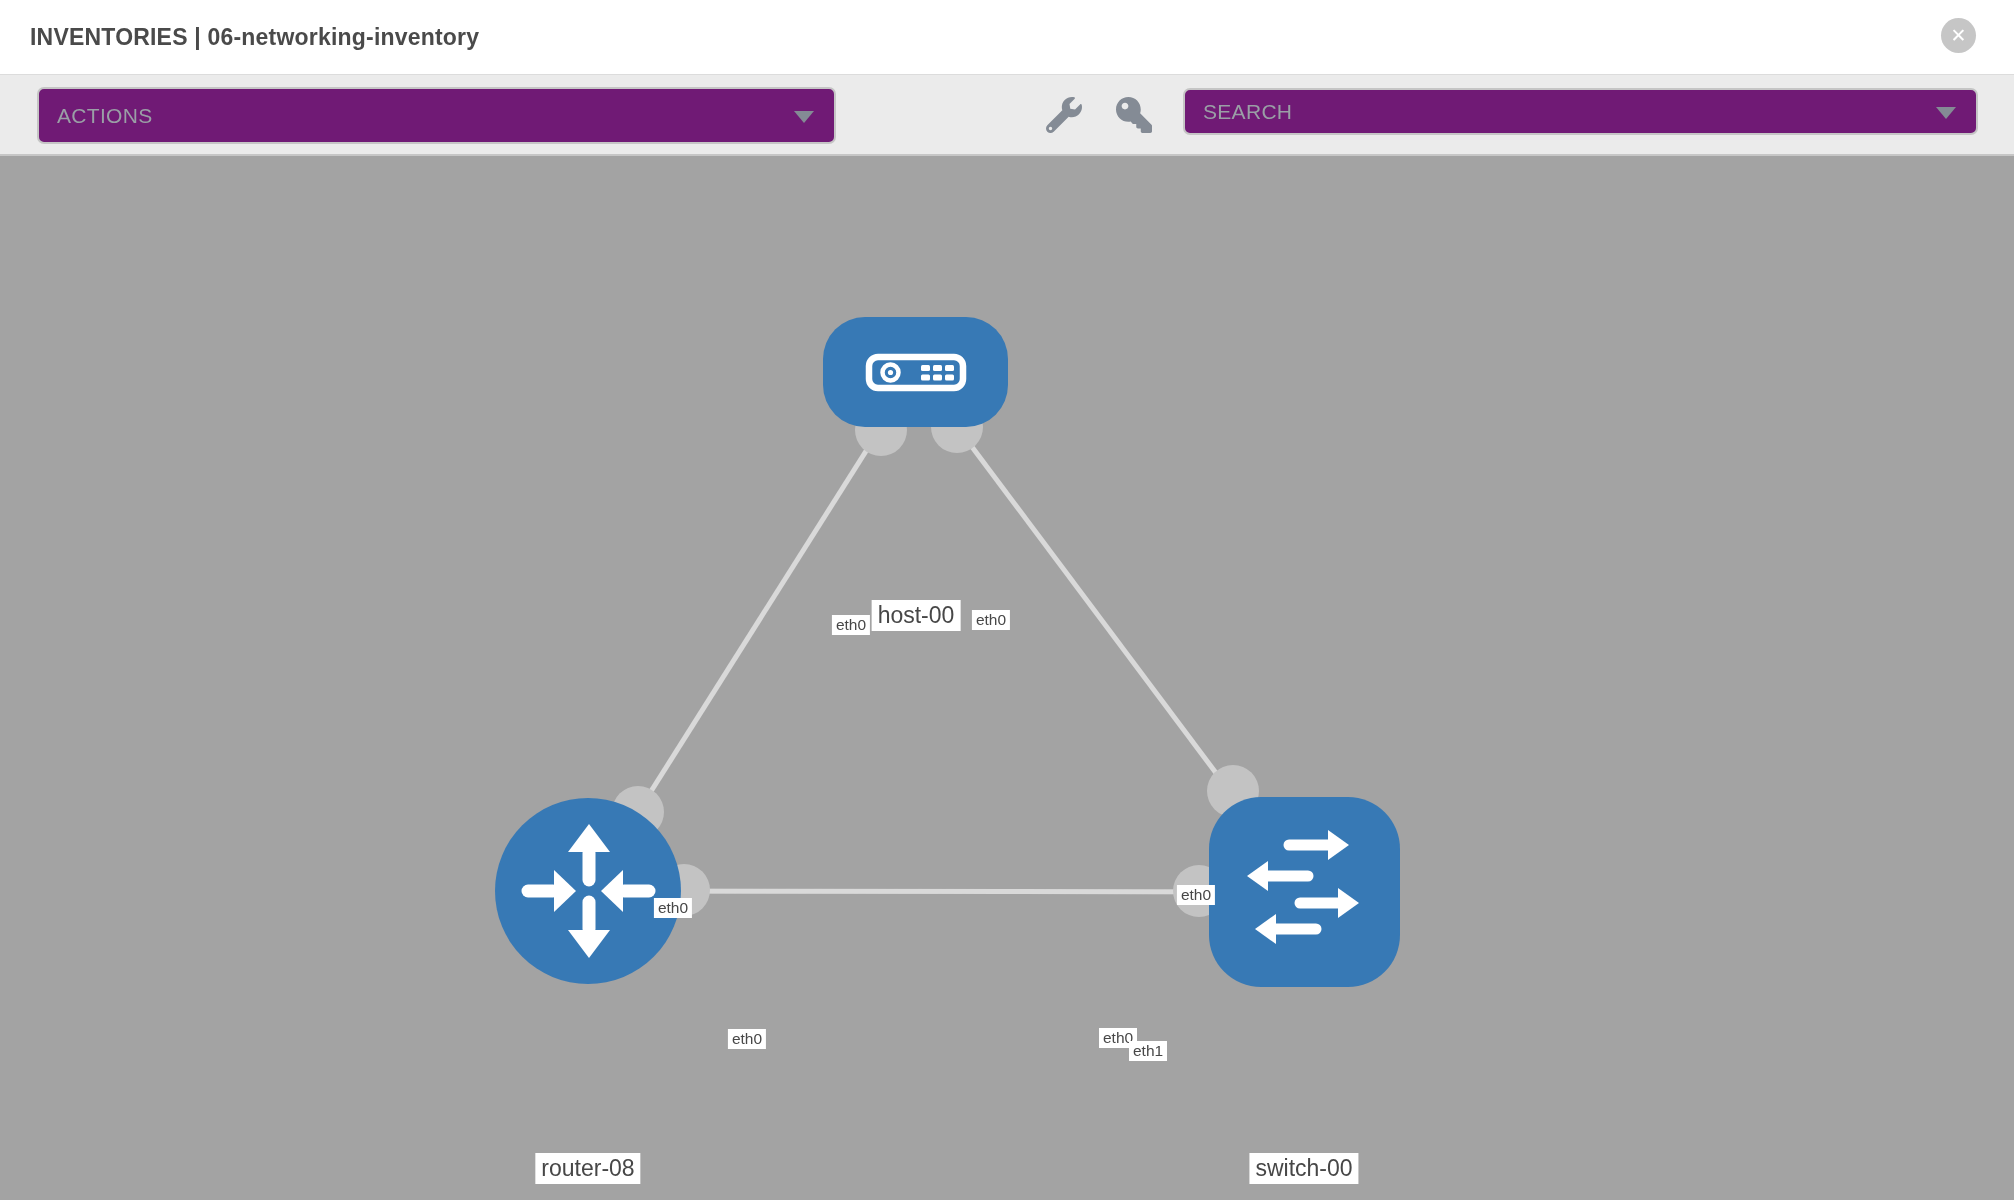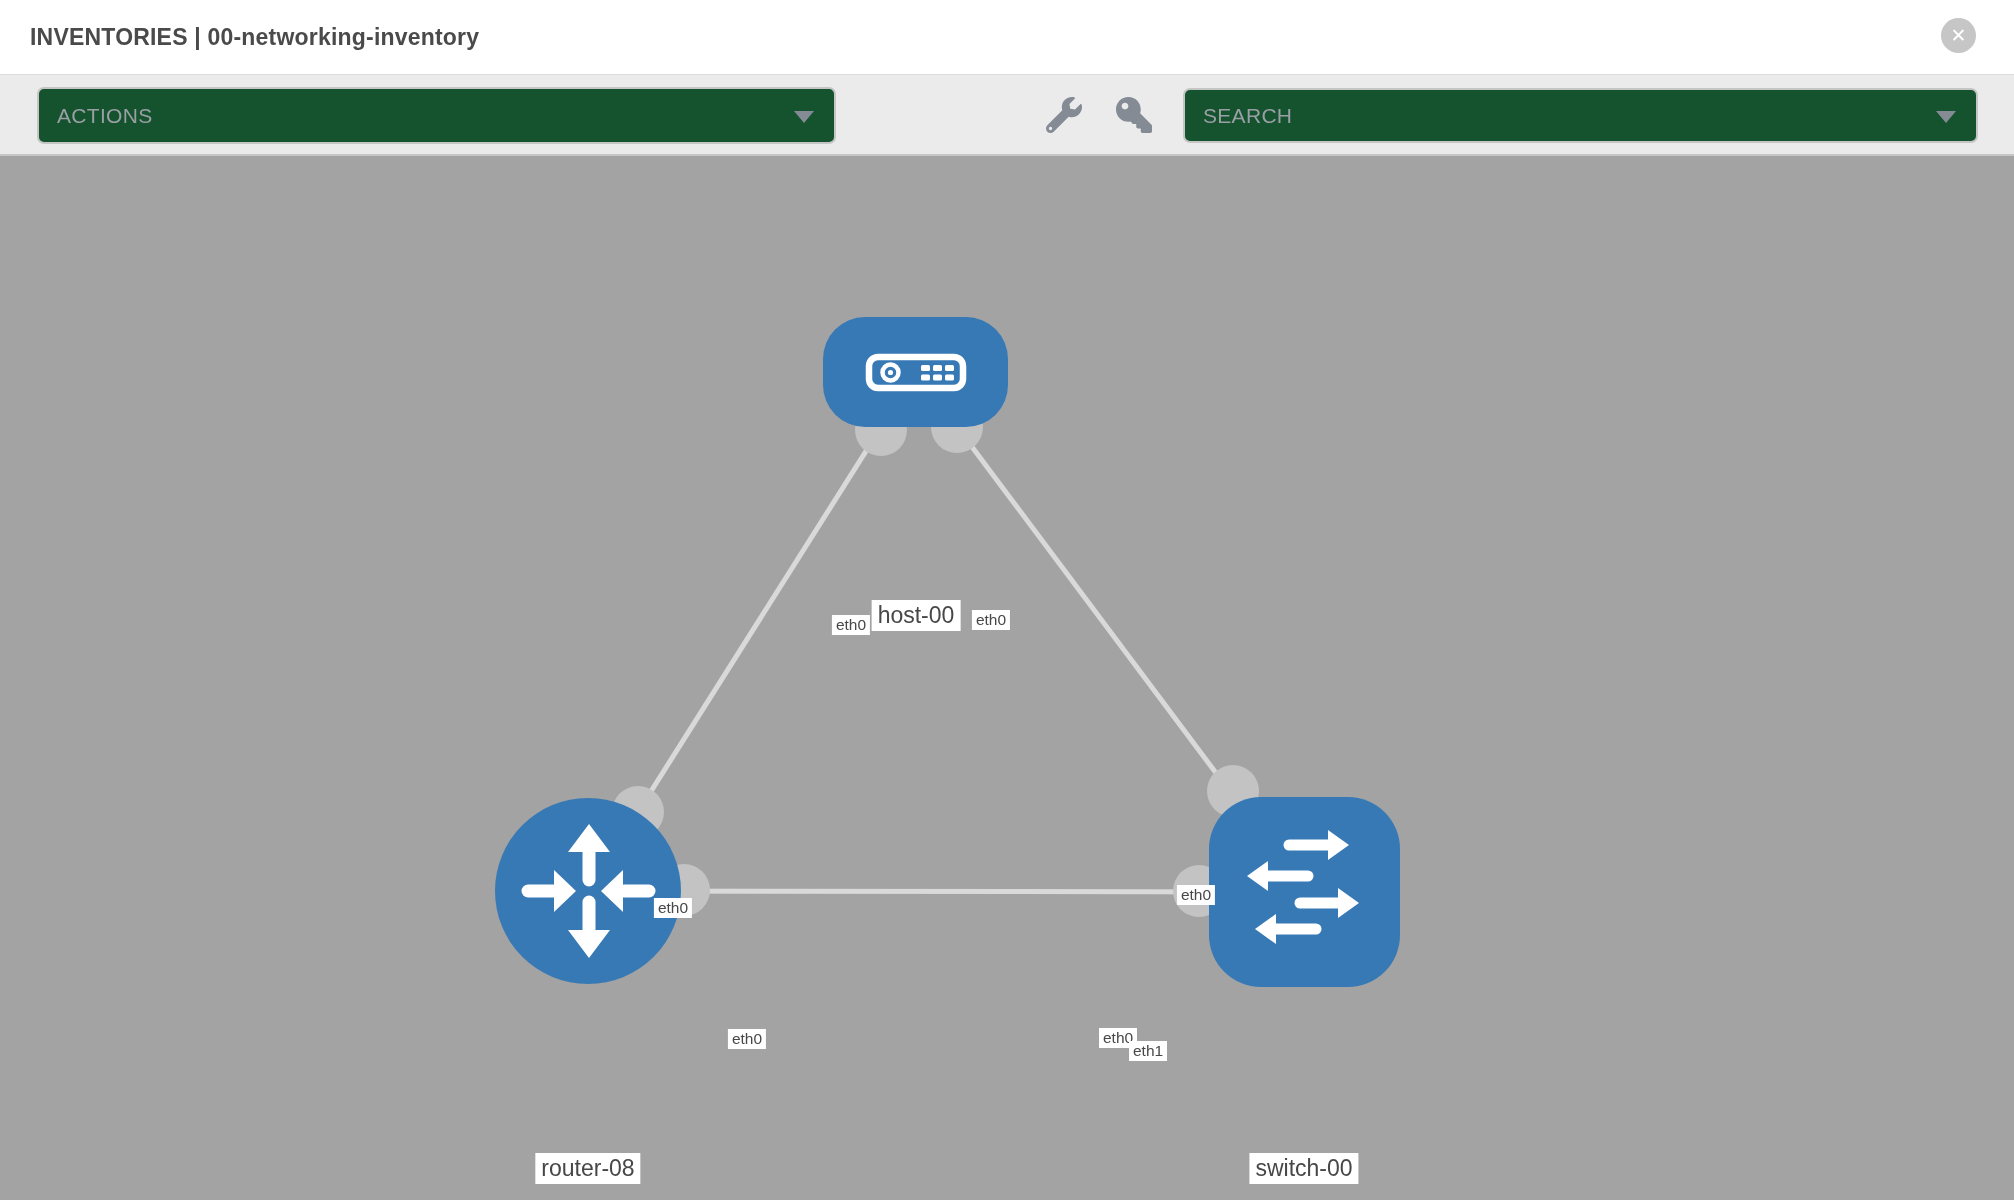--- a/index.html
+++ b/index.html
@@ -11,28 +11,28 @@
   .header { position:absolute; left:0; top:0; width:2014px; height:74px; background:#ffffff; }
   .header-title { position:absolute; left:30px; top:0; height:74px; line-height:74px;
     font-size:23px; font-weight:700; color:#4a4a4a; letter-spacing:.2px; }
   .close-btn { position:absolute; left:1941px; top:18px; width:35px; height:35px;
     border-radius:50%; background:#c6c6c6; color:#ffffff; text-align:center;
     line-height:35px; font-size:19px; font-weight:700; cursor:pointer; }
 
   
   .toolbar { position:absolute; left:0; top:74px; width:2014px; height:82px;
     background:#ebebeb; border-top:1px solid #dcdcdc; border-bottom:2px solid #c6c6c6; }
-  .combo { position:absolute; background:#14532d; border:2px solid #c5c5c5; border-radius:7px; cursor:pointer; }
+  .combo { position:absolute; background:#701a75; border:2px solid #c5c5c5; border-radius:7px; cursor:pointer; }
   .combo-label { position:absolute; left:18px; top:50%; transform:translateY(-50%);
     font-size:21px; color:#9a9fa6; letter-spacing:.3px; }
   .combo-caret { position:absolute; right:20px; top:50%; margin-top:-5px; width:0; height:0;
     border-left:10px solid transparent; border-right:10px solid transparent;
     border-top:12px solid #848b95; }
   .combo-actions { left:37px; top:12px; width:799px; height:57px; }
-  .combo-search  { left:1183px; top:13px; width:795px; height:55px; }
+  .combo-search  { left:1183px; top:13px; width:795px; height:47px; }
   .tool-icon { position:absolute; top:22px; width:36px; height:36px; cursor:pointer; }
   .tool-icon svg { width:100%; height:100%; fill:#848b95; }
   .tool-wrench { left:1046px; }
   .tool-key { left:1116px; }
 
   
   .canvas { position:absolute; left:0; top:156px; width:2014px; height:1044px; background:#a3a3a3; }
   svg.topology { position:absolute; left:0; top:0; }
 
   
@@ -40,21 +40,21 @@
   .node-label { font-size:23px; padding:2px 6px; transform:translateX(-50%); }
   .if-label { font-size:15.5px; padding:1px 4px; }
   .if-center { transform:translateX(-50%); }
 </style>
 </head>
 <body>
 
 <div id="app">
 
   <div class="header">
-    <div class="header-title">INVENTORIES | 00-networking-inventory</div>
+    <div class="header-title">INVENTORIES | 06-networking-inventory</div>
     <div class="close-btn">✕</div>
   </div>
 
   <div class="toolbar">
     <div class="combo combo-actions">
       <span class="combo-label">ACTIONS</span>
       <span class="combo-caret"></span>
     </div>
 
     <div class="tool-icon tool-wrench">

